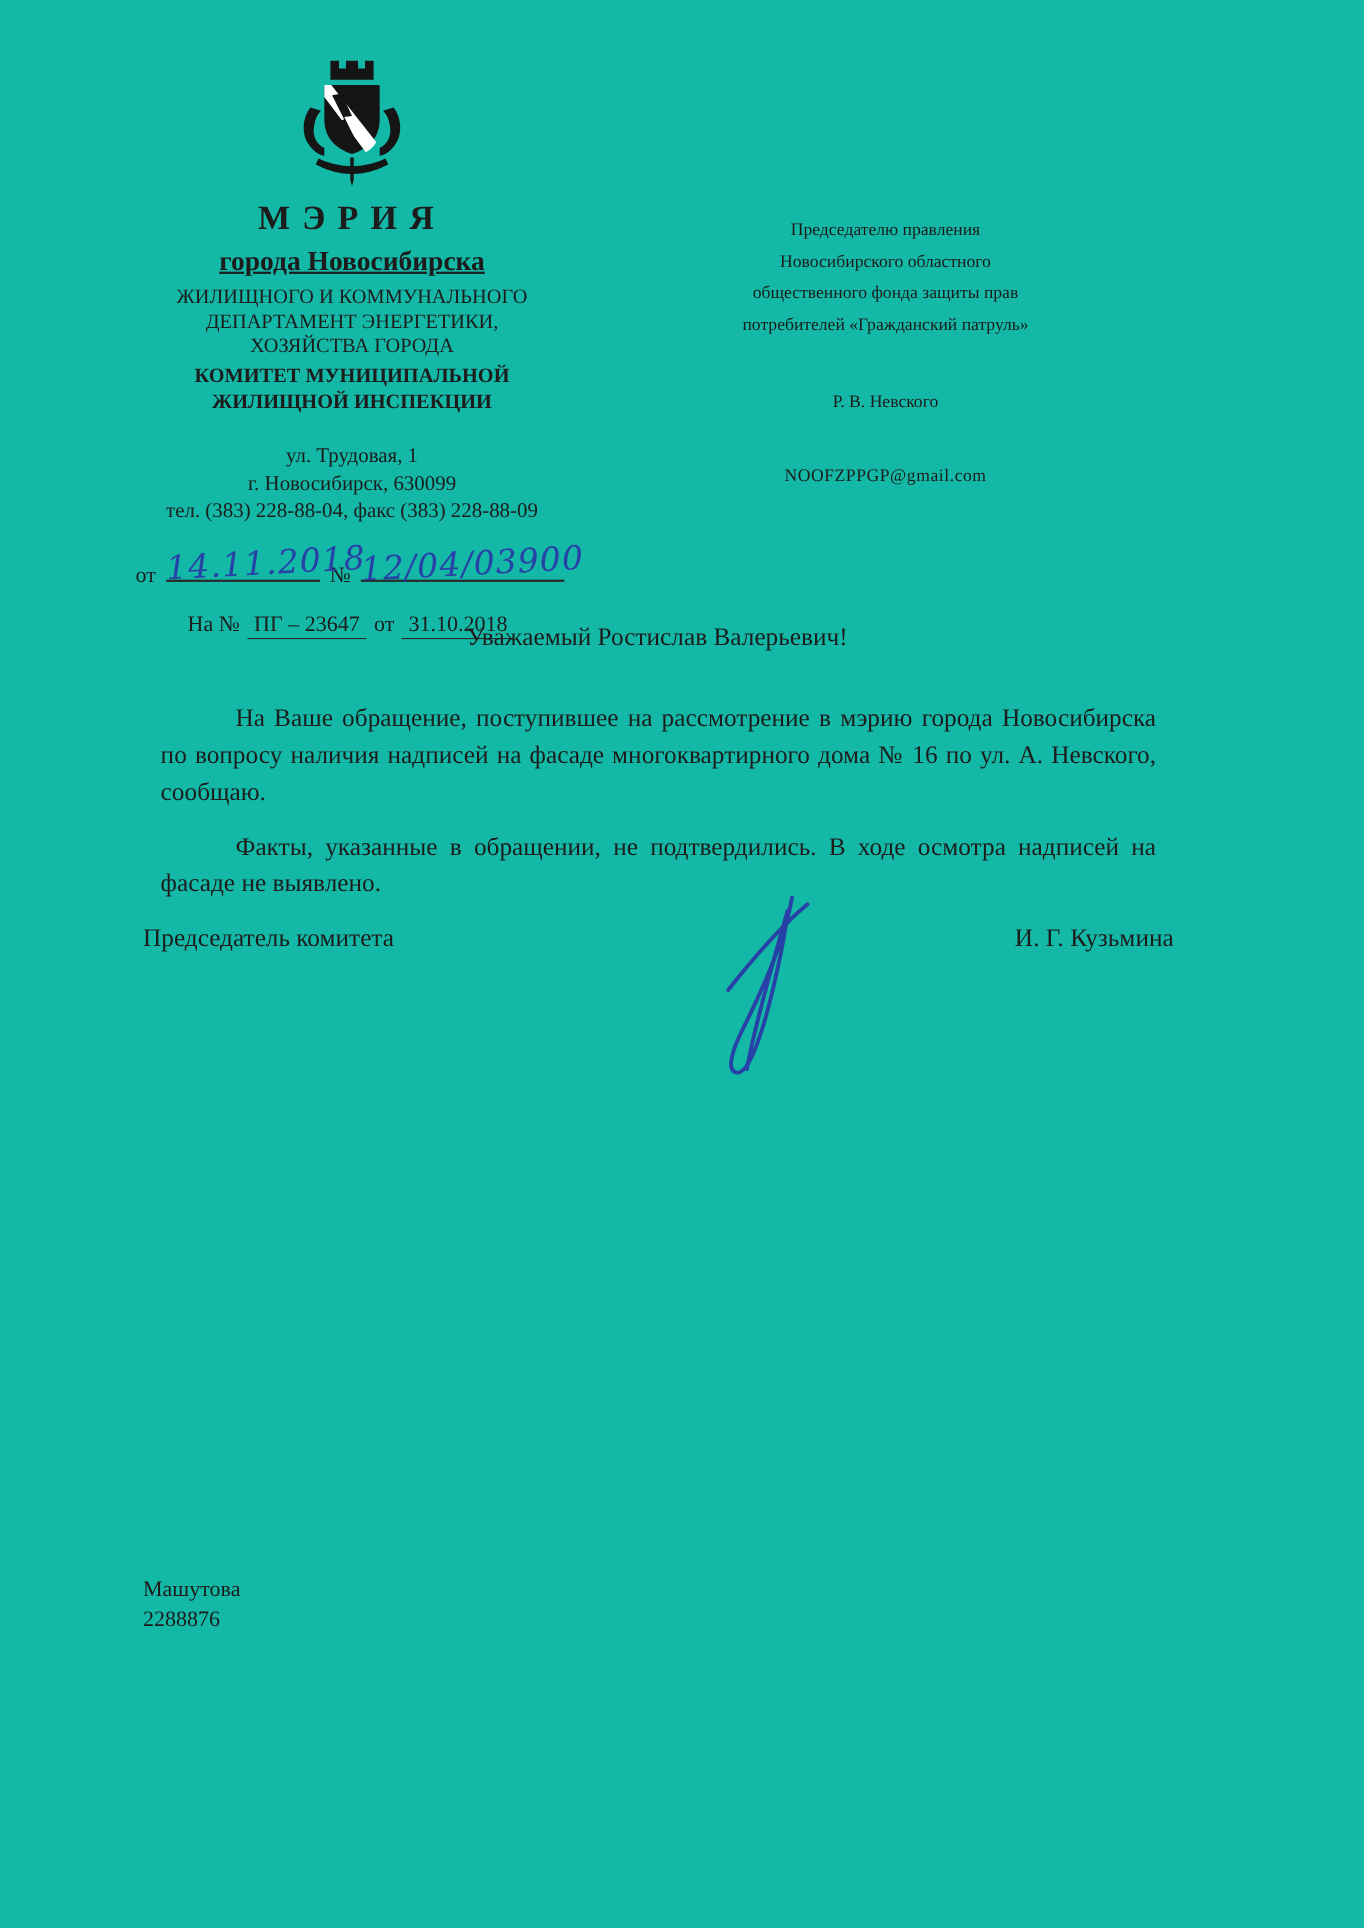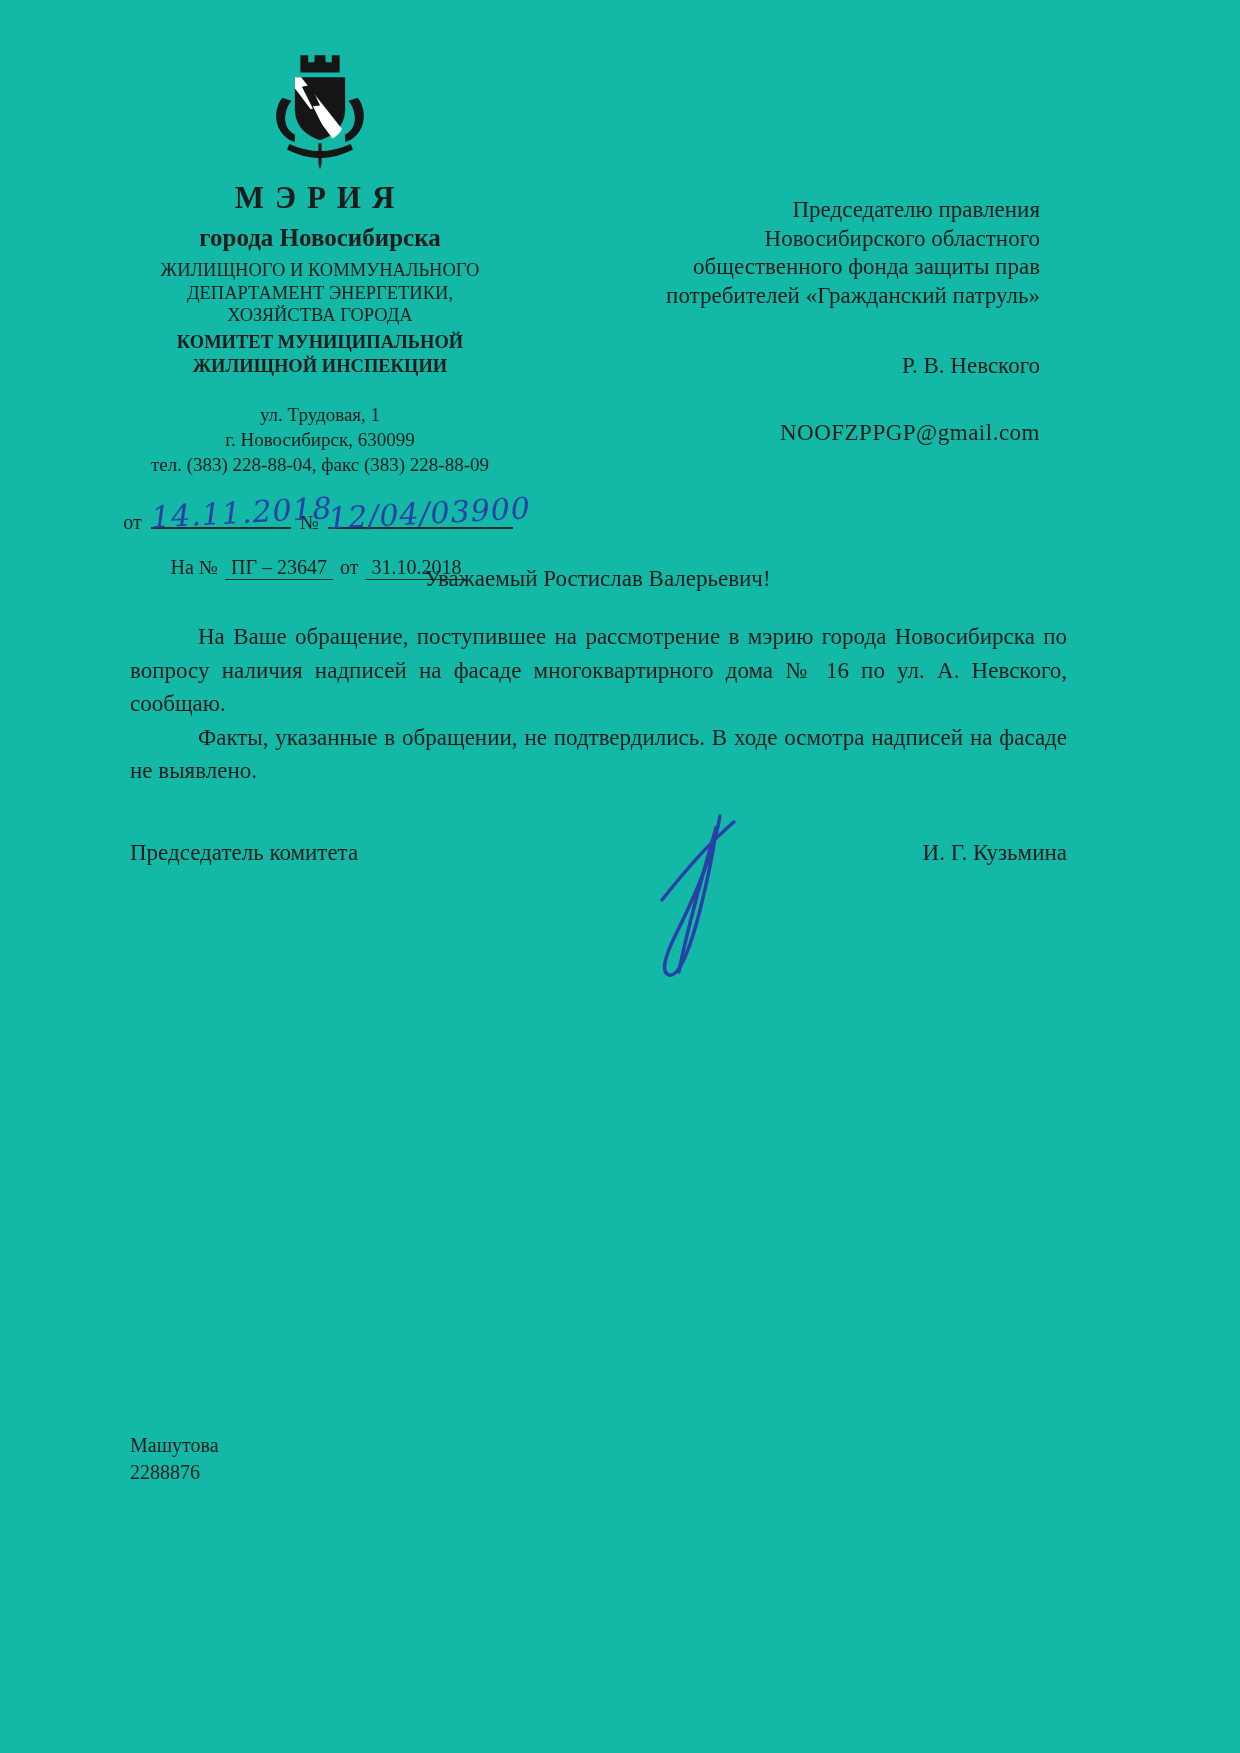--- a/index.html
+++ b/index.html
@@ -31,20 +31,21 @@
   .org-name-1 {
     font-size: 31px;
     font-weight: bold;
     letter-spacing: 11px;
     margin-top: 8px;
   }
   .org-name-2 {
     font-size: 25px;
     font-weight: bold;
     margin-top: 8px;
+    text-decoration: underline;
   }
   .dept-line {
     font-size: 18.5px;
     line-height: 22.5px;
   }
   .dept-block { margin-top: 7px; }
   .committee-block { margin-top: 3px; }
   .committee-line {
     font-size: 18.5px;
     line-height: 24px;
@@ -98,23 +99,23 @@
     padding: 0 6px;
     margin: 0 2px;
   }
 
   
   .addressee {
     position: absolute;
     left: 570px;
     top: 196px;
     width: 470px;
-    font-size: 23px;
+    font-size: 16px;
     line-height: 28.5px;
-    text-align: right;
+    text-align: center;
   }
   .addressee-name { margin-top: 42px; }
   .addressee-email { margin-top: 38px; letter-spacing: 0.5px; }
 
   
   .salutation {
     position: absolute;
     left: 130px;
     top: 566px;
     width: 935px;
@@ -124,21 +125,21 @@
   .body-text {
     position: absolute;
     left: 130px;
     top: 620px;
     width: 937px;
     font-size: 23px;
     line-height: 33.5px;
     text-align: justify;
   }
   .body-text p {
-    margin: 0;
+    margin: 16px;
     text-indent: 68px;
   }
 
   
   .signature-row {
     position: absolute;
     left: 130px;
     top: 840px;
     width: 937px;
     display: flex;

